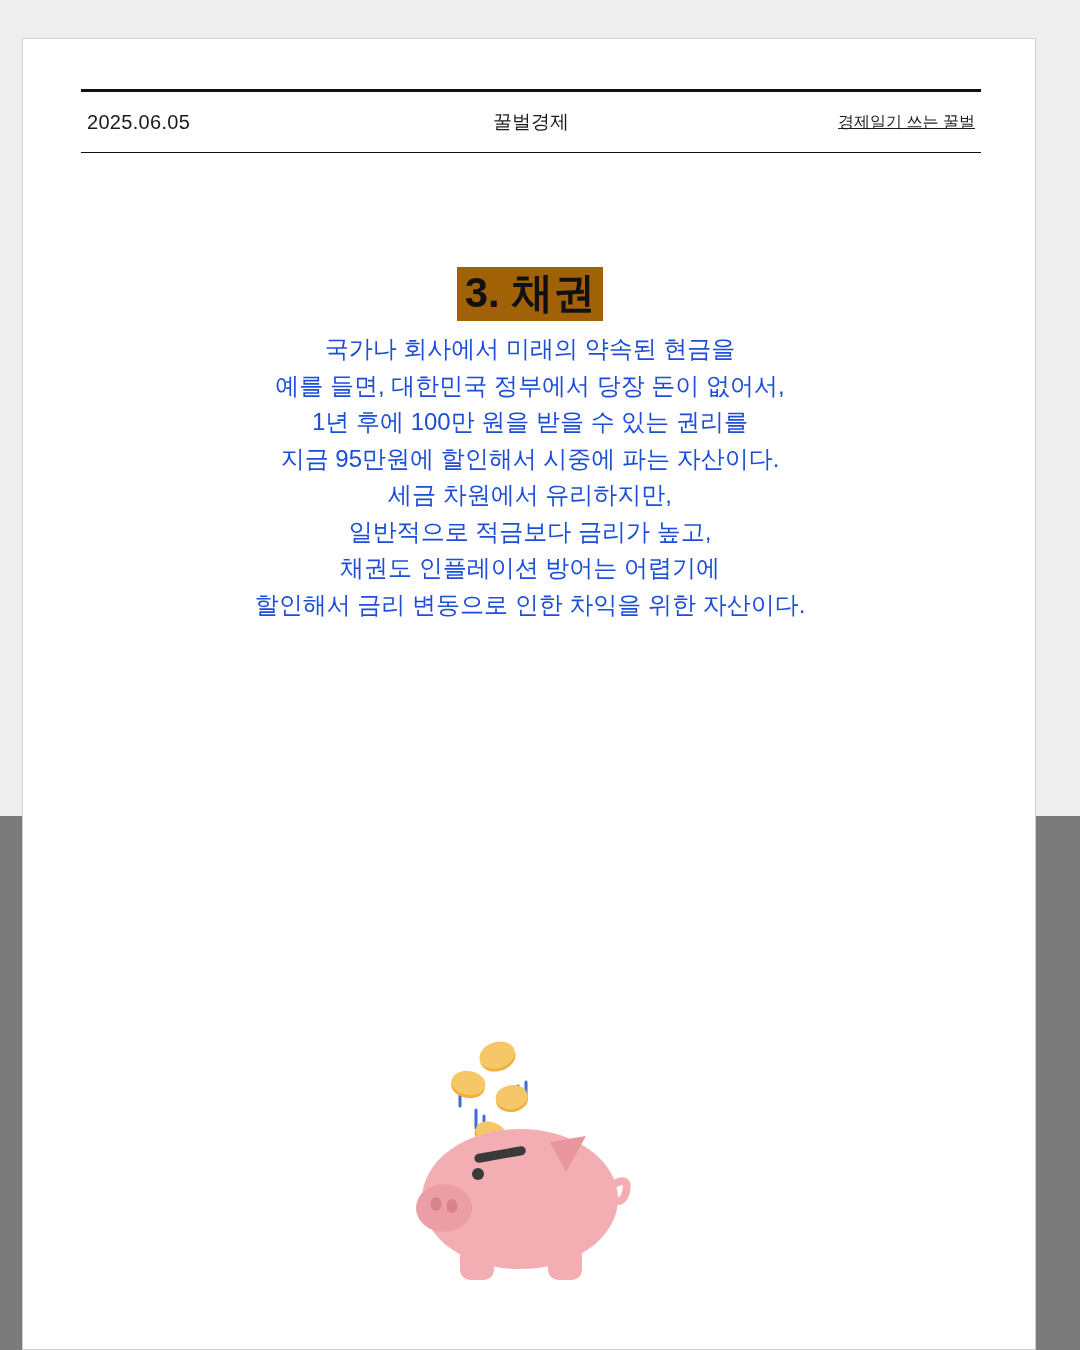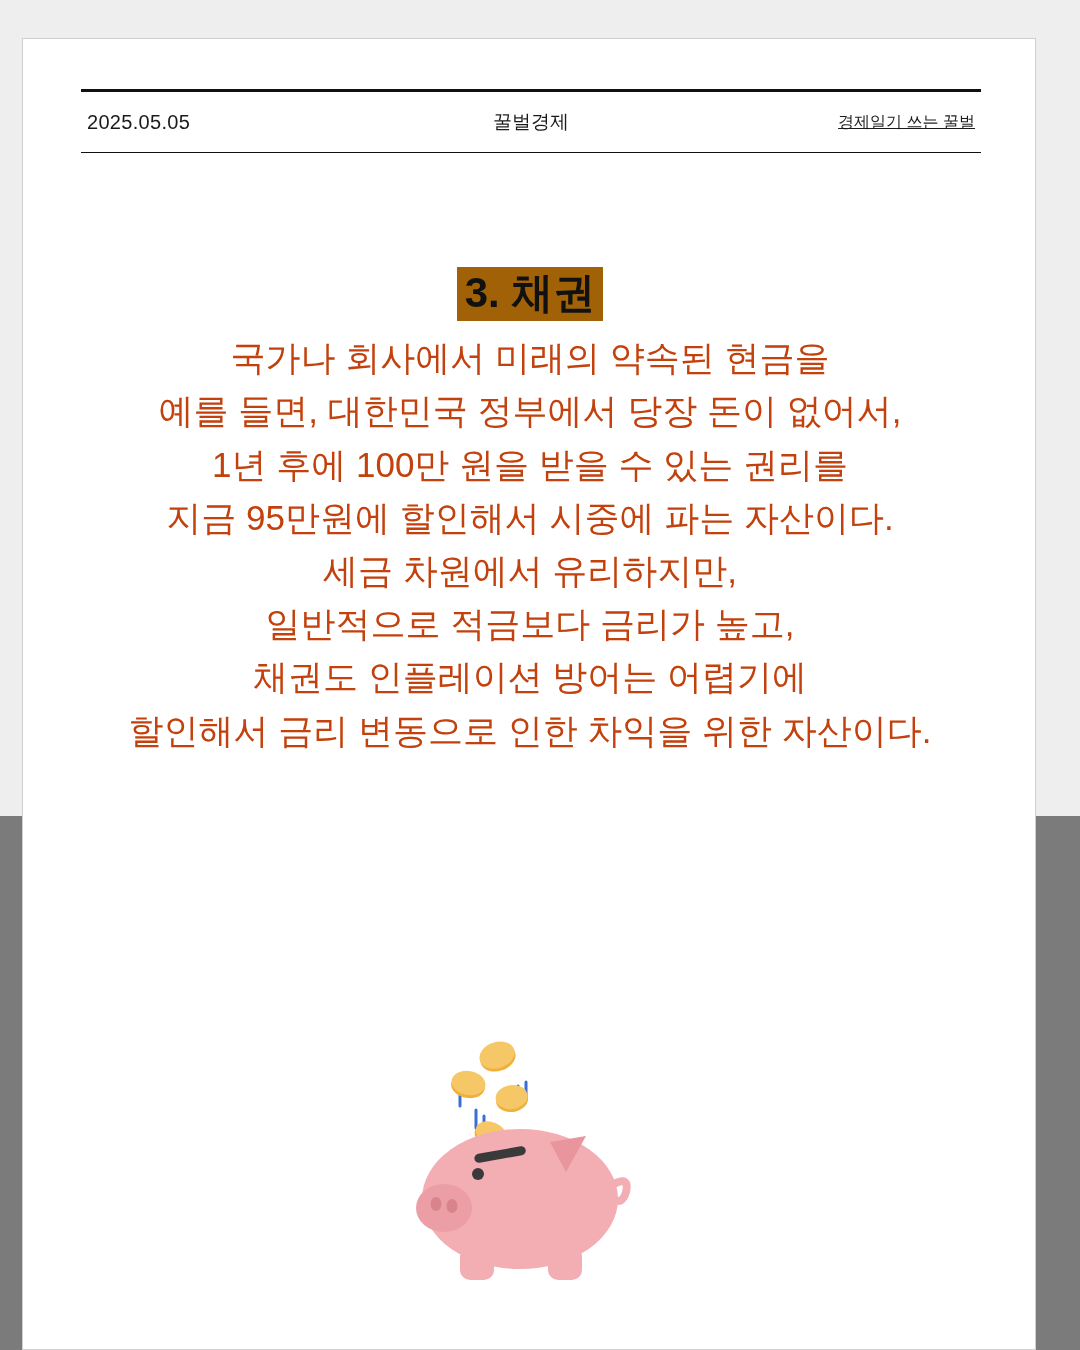--- a/index.html
+++ b/index.html
@@ -109,23 +109,23 @@
     display: inline-block;
     font-size: 42px;
     font-weight: 700;
     color: #111111;
     background: #a16207;
     padding: 2px 8px 4px 8px;
     line-height: 1.15;
   }
 
   .para {
-    font-size: 35px;
+    font-size: 24px;
     line-height: 1.52;
-    color: #c2410c;
+    color: #1d4ed8;
     font-weight: 400;
   }
   .para.block-gap {
   }
   .para .line {
     display: block;
     white-space: nowrap;
   }
 
   
@@ -144,21 +144,21 @@
 <body>
 
 <div class="bg-top"></div>
 <div class="bg-bottom"></div>
 
 <div class="card">
 
   <div class="header">
     <div class="header-rule-top"></div>
     <div class="header-row">
-      <span class="header-date">2025.05.05</span>
+      <span class="header-date">2025.06.05</span>
       <span class="header-center">꿀벌경제</span>
       <span class="header-right">경제일기 쓰는 꿀벌</span>
     </div>
     <div class="header-rule-bottom"></div>
   </div>
 
   <div class="content">
 
     <div class="title-wrap">
       <span class="title">3. 채권</span>

